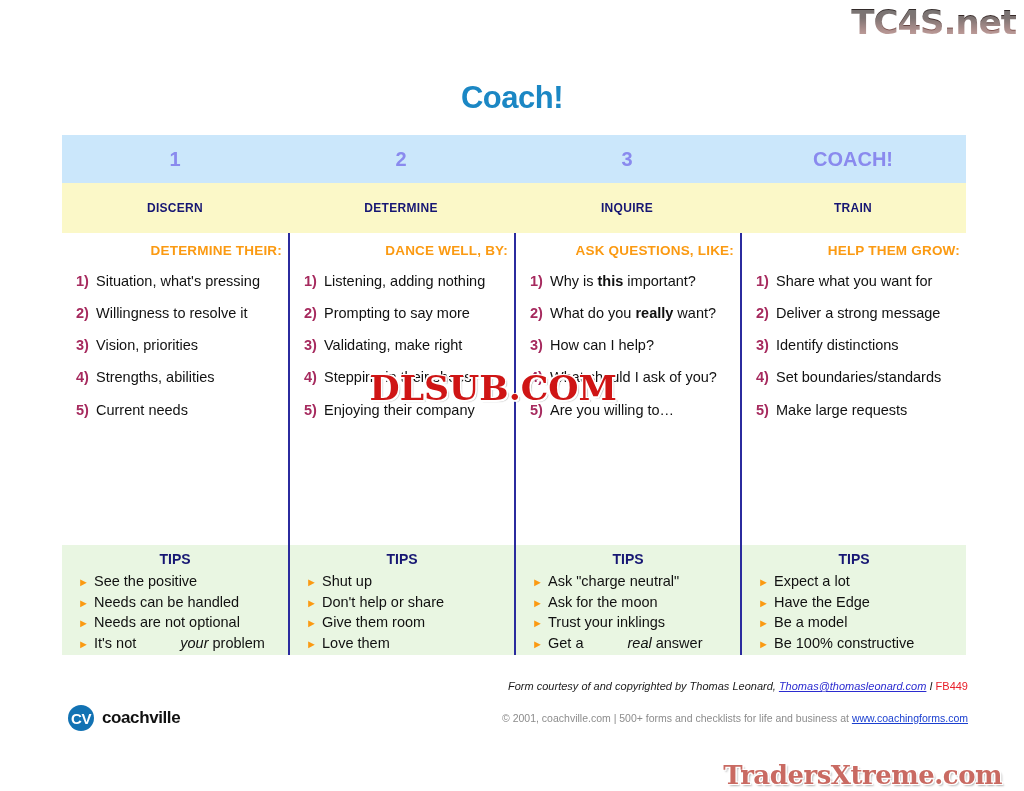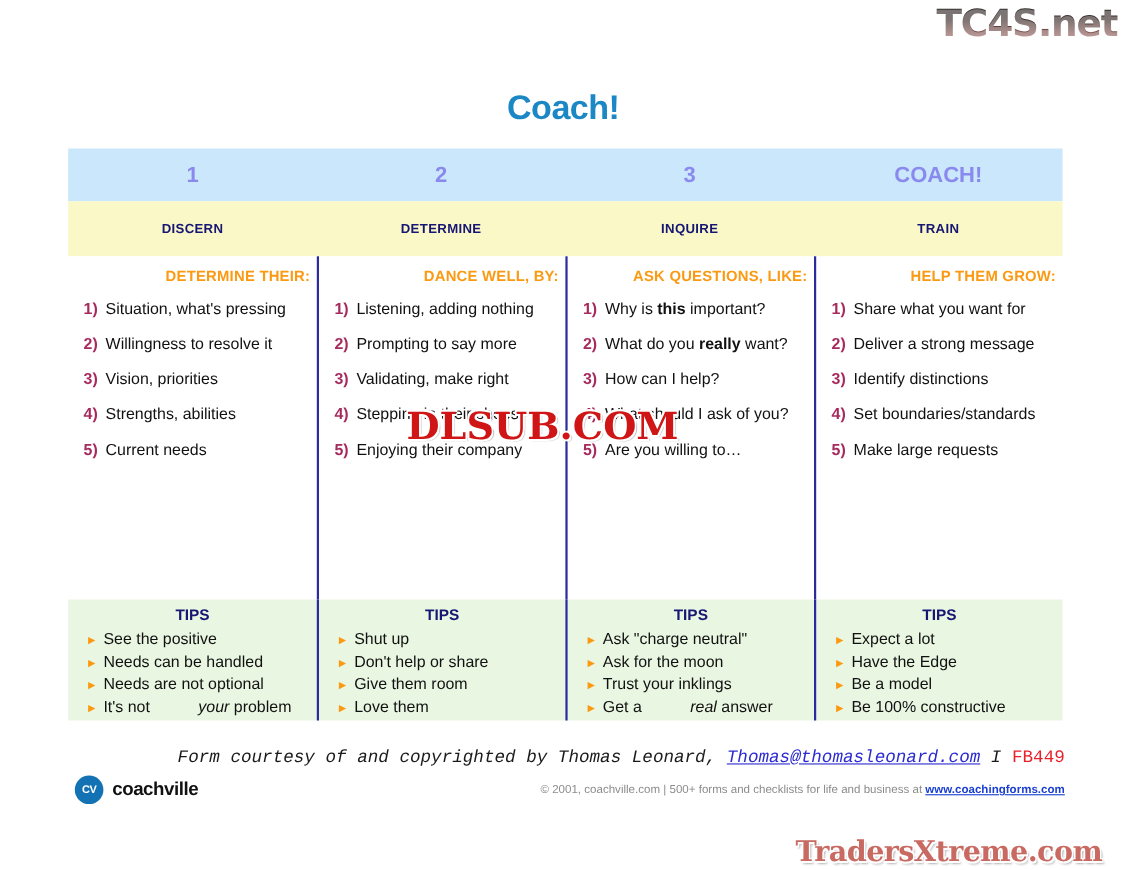--- a/index.html
+++ b/index.html
@@ -182,63 +182,62 @@
     top: 705px;
     display: flex;
     align-items: center;
   }
   .cv-badge {
     width: 26px;
     height: 26px;
     border-radius: 50%;
     background: #1272b3;
     color: #ffffff;
-    font-size: 10px;
+    font-size: 15px;
     font-weight: bold;
     display: flex;
     align-items: center;
     justify-content: center;
     letter-spacing: -0.5px;
   }
   .cv-word {
     margin-left: 8px;
     font-size: 17px;
     font-weight: bold;
     color: #111111;
     letter-spacing: -0.4px;
   }
 
   .credit-line {
     position: absolute;
     right: 56px;
     top: 680px;
-    font-size: 16px;
+    font-size: 11px;
     font-style: italic;
     color: #1a1a1a;
     white-space: nowrap;
-    font-family: Liberation Mono, monospace;
   }
   .credit-line a {
     color: #2b2bd0;
     text-decoration: underline;
   }
   .credit-fb { color: #e8202a; font-style: normal; }
 
   .copyright-line {
     position: absolute;
     right: 56px;
     top: 712px;
     font-size: 10.5px;
     color: #8c8c8c;
     white-space: nowrap;
   }
   .copyright-line a {
     color: #1a3fd0;
     text-decoration: underline;
-    font-weight: bold;
+    font-weight: normal;
   }
 
   
   .wm-dlsub {
     position: absolute;
     left: 372px;
     top: 368px;
     font-family: "DejaVu Serif", serif;
     font-size: 34px;
     font-weight: bold;

